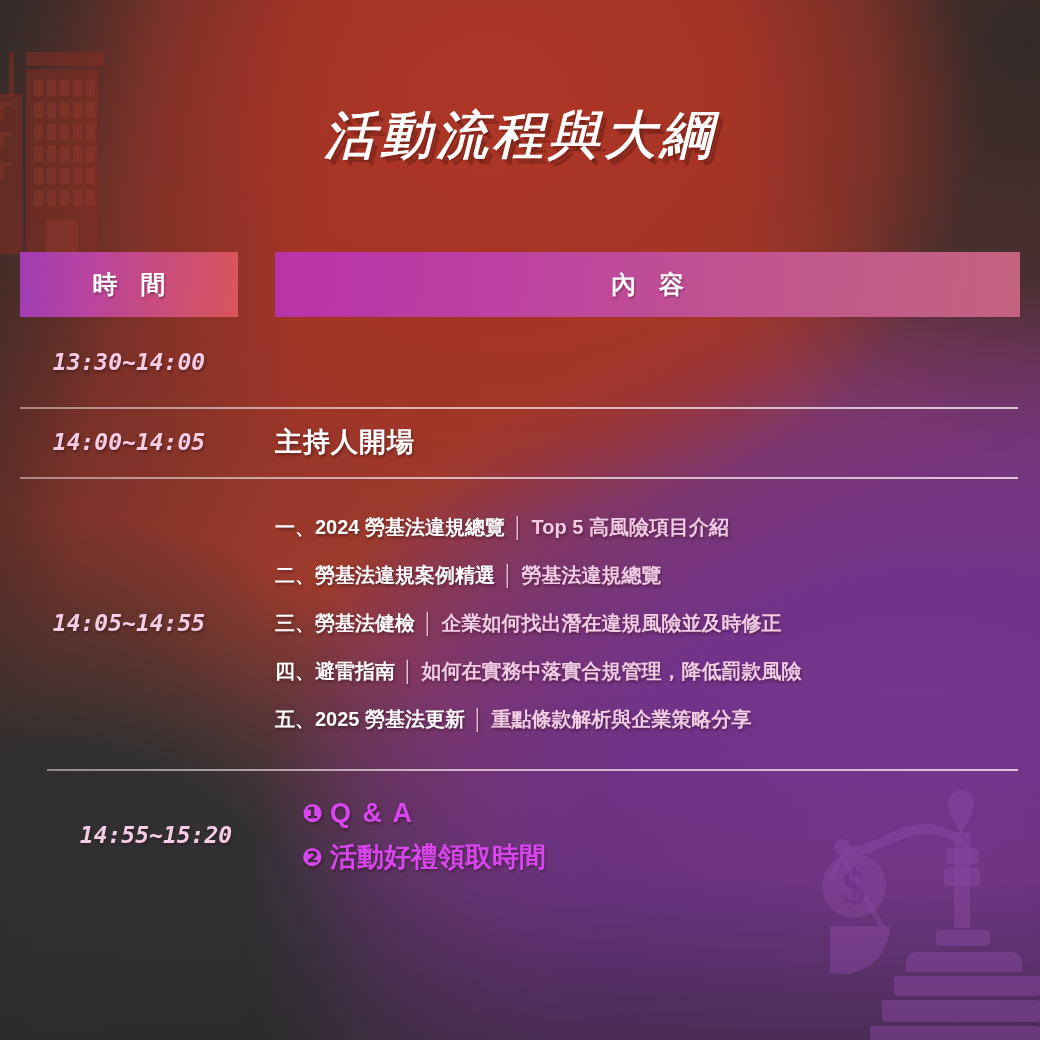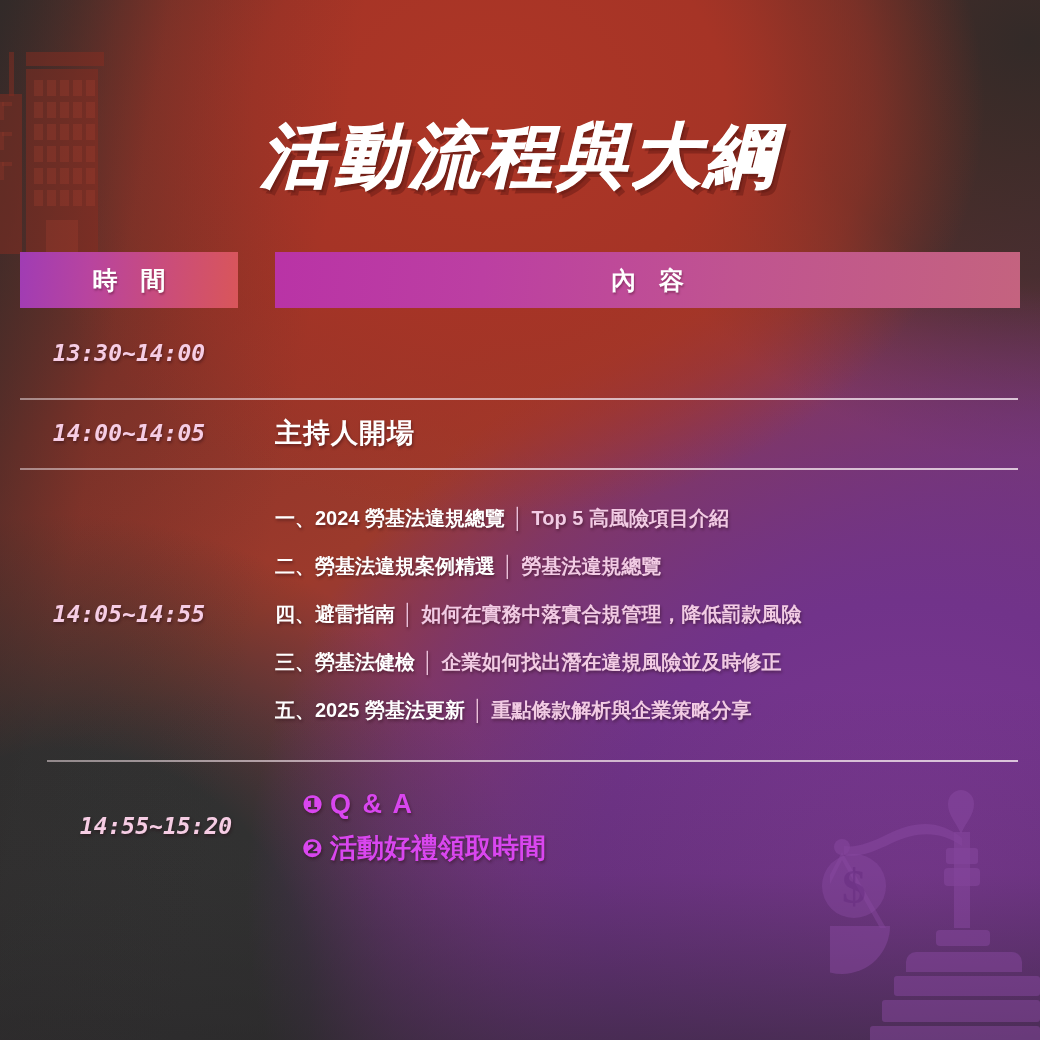--- a/index.html
+++ b/index.html
@@ -48,22 +48,22 @@
   
   .title-wrap {
     position: absolute;
     left: 0;
     right: 0;
     top: 72px;
     text-align: center;
   }
   .title {
     display: inline-block;
-    font-size: 70px;
-    font-weight: 700;
+    font-size: 52px;
+    font-weight: 400;
     font-style: italic;
     color: #ffffff;
     letter-spacing: 4px;
     line-height: 1.08;
     text-shadow: 5px 6px 0 rgba(90,22,16,0.42), 2px 3px 1px rgba(70,18,14,0.35);
     -webkit-text-stroke: 1px #ffffff;
   }
 
   
   .table {
@@ -72,21 +72,21 @@
     right: 0;
     top: 252px;
   }
   .head-row {
     display: flex;
     align-items: stretch;
     padding: 0 20px 0 20px;
     gap: 37px;
   }
   .head-cell {
-    height: 56px;
+    height: 65px;
     display: flex;
     align-items: center;
     justify-content: center;
     color: #ffffff;
     font-size: 25px;
     font-weight: 700;
     letter-spacing: 8px;
     text-indent: 8px;
     text-shadow: 1px 2px 2px rgba(60,10,30,0.35);
   }
@@ -293,24 +293,24 @@
       <div class="cell-time">14:05~14:55</div>
       <div class="cell-content">
         <ul class="agenda">
           <li>
             <span class="ag-main">一、2024 勞基法違規總覽</span><span class="ag-sep">│</span><span class="ag-sub">Top 5 高風險項目介紹</span>
           </li>
           <li>
             <span class="ag-main">二、勞基法違規案例精選</span><span class="ag-sep">│</span><span class="ag-sub">勞基法違規總覽</span>
           </li>
           <li>
+            <span class="ag-main">三、勞基法健檢</span><span class="ag-sep">│</span><span class="ag-sub">企業如何找出潛在違規風險並及時修正</span>
+          </li>
+          <li>
             <span class="ag-main">四、避雷指南</span><span class="ag-sep">│</span><span class="ag-sub">如何在實務中落實合規管理，降低罰款風險</span>
-          </li>
-          <li>
-            <span class="ag-main">三、勞基法健檢</span><span class="ag-sep">│</span><span class="ag-sub">企業如何找出潛在違規風險並及時修正</span>
           </li>
           <li>
             <span class="ag-main">五、2025 勞基法更新</span><span class="ag-sep">│</span><span class="ag-sub">重點條款解析與企業策略分享</span>
           </li>
         </ul>
       </div>
     </div>
 
     <div class="row row-4">
       <div class="cell-time">14:55~15:20</div>

